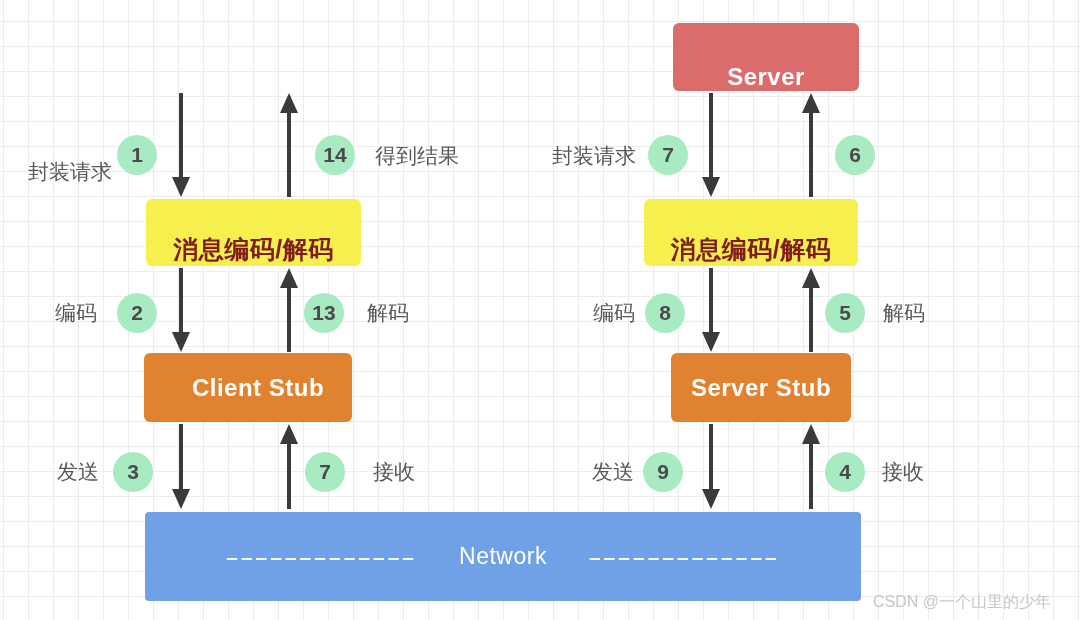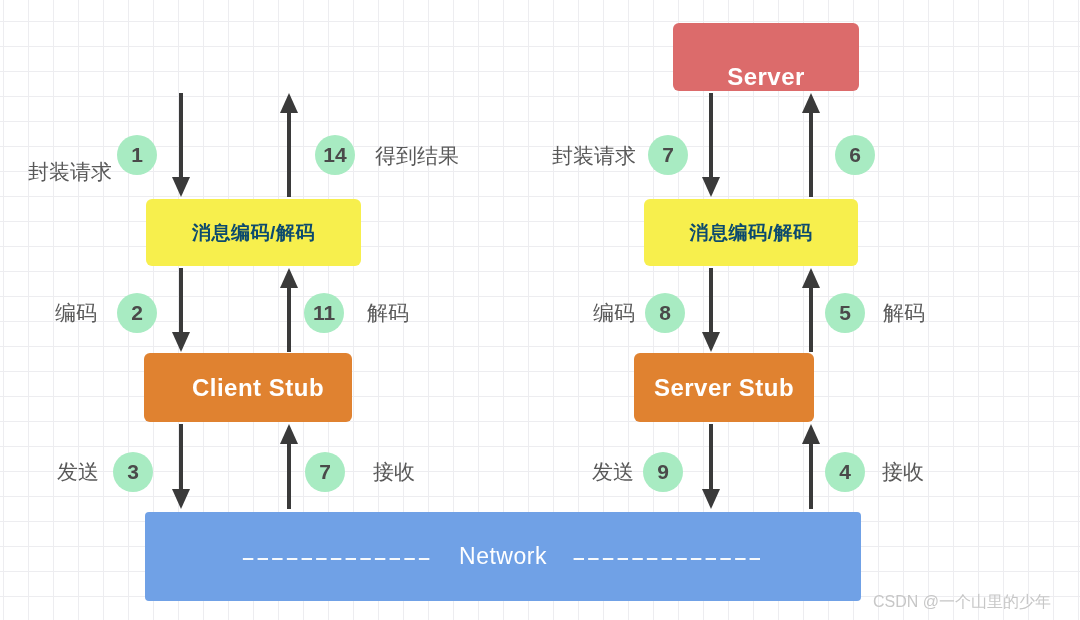--- a/index.html
+++ b/index.html
@@ -11,25 +11,25 @@
       linear-gradient(to right,#ededf0 1px,transparent 1px),
       linear-gradient(to bottom,#ededf0 1px,transparent 1px);
     background-size:25px 25px;
     background-position:3px -4px;
   }
   .box{
     position:absolute;display:flex;align-items:center;justify-content:center;
     border-radius:6px;color:#fff;font-size:24px;font-weight:600;letter-spacing:.5px;
   }
   .endpoint{background:#dc6b6b;}
-  .codec{background:#f7ef4d;color:#0c4a6e;font-size:19px;font-weight:700;}
+  .codec{background:#f7ef4d;color:#7f1d1d;font-size:25px;font-weight:700;align-items:flex-end;}
   .stub{background:#e08230;}
   .network{background:#70a1e6;border-radius:4px;font-weight:500;}
   .network .dash{font-size:21px;letter-spacing:3px;font-weight:600;opacity:.95;}
-  .network .netlabel{font-size:23px;margin:0 26px;font-weight:500;}
+  .network .netlabel{font-size:23px;margin:0 42px;font-weight:500;}
   .arrow{position:absolute;width:18px;}
   .arrow .shaft{position:absolute;left:7px;width:4px;background:#3a3a3a;display:block;}
   .arrow.down .shaft{top:0;bottom:16px;}
   .arrow.down::after{
     content:"";position:absolute;bottom:0;left:0;width:0;height:0;
     border-left:9px solid transparent;border-right:9px solid transparent;border-top:20px solid #3a3a3a;
   }
   .arrow.up .shaft{top:16px;bottom:0;}
   .arrow.up::after{
     content:"";position:absolute;top:0;left:0;width:0;height:0;
@@ -60,21 +60,21 @@
   <div class="box codec" style="left:146px;top:199px;width:215px;height:67px;">
     <span>消息编码/解码</span>
   </div>
   <div class="box codec" style="left:644px;top:199px;width:214px;height:67px;">
     <span>消息编码/解码</span>
   </div>
 
   <div class="box stub" style="left:144px;top:353px;width:188px;height:69px;padding-left:20px;">
     <span>Client Stub</span>
   </div>
-  <div class="box stub" style="left:634px;top:353px;width:180px;height:69px;text-align:center;">
+  <div class="box stub" style="left:671px;top:353px;width:180px;height:69px;text-align:center;">
     <span>Server Stub</span>
   </div>
 
   <div class="box network" style="left:145px;top:512px;width:716px;height:89px;">
     <span class="dash">–––––––––––––</span>
     <span class="netlabel">Network</span>
     <span class="dash">–––––––––––––</span>
   </div>
 
   <div class="arrow down" style="left:172px;top:93px;height:104px;">
@@ -115,21 +115,21 @@
       <i class="shaft"></i>
     </div>
 
   <div class="lbl" style="left:70px;top:172px;">封装请求</div>
   <div class="circle" style="left:117px;top:135px;">1</div>
   <div class="circle" style="left:315px;top:135px;">14</div>
   <div class="lbl" style="left:417px;top:156px;">得到结果</div>
 
   <div class="lbl" style="left:76px;top:313px;">编码</div>
   <div class="circle" style="left:117px;top:293px;">2</div>
-  <div class="circle" style="left:304px;top:293px;">11</div>
+  <div class="circle" style="left:304px;top:293px;">13</div>
   <div class="lbl" style="left:388px;top:313px;">解码</div>
 
   <div class="lbl" style="left:78px;top:472px;">发送</div>
   <div class="circle" style="left:113px;top:452px;">3</div>
   <div class="circle" style="left:305px;top:452px;">7</div>
   <div class="lbl" style="left:394px;top:472px;">接收</div>
 
   <div class="lbl" style="left:594px;top:156px;">封装请求</div>
   <div class="circle" style="left:648px;top:135px;">7</div>
   <div class="circle" style="left:835px;top:135px;">6</div>

